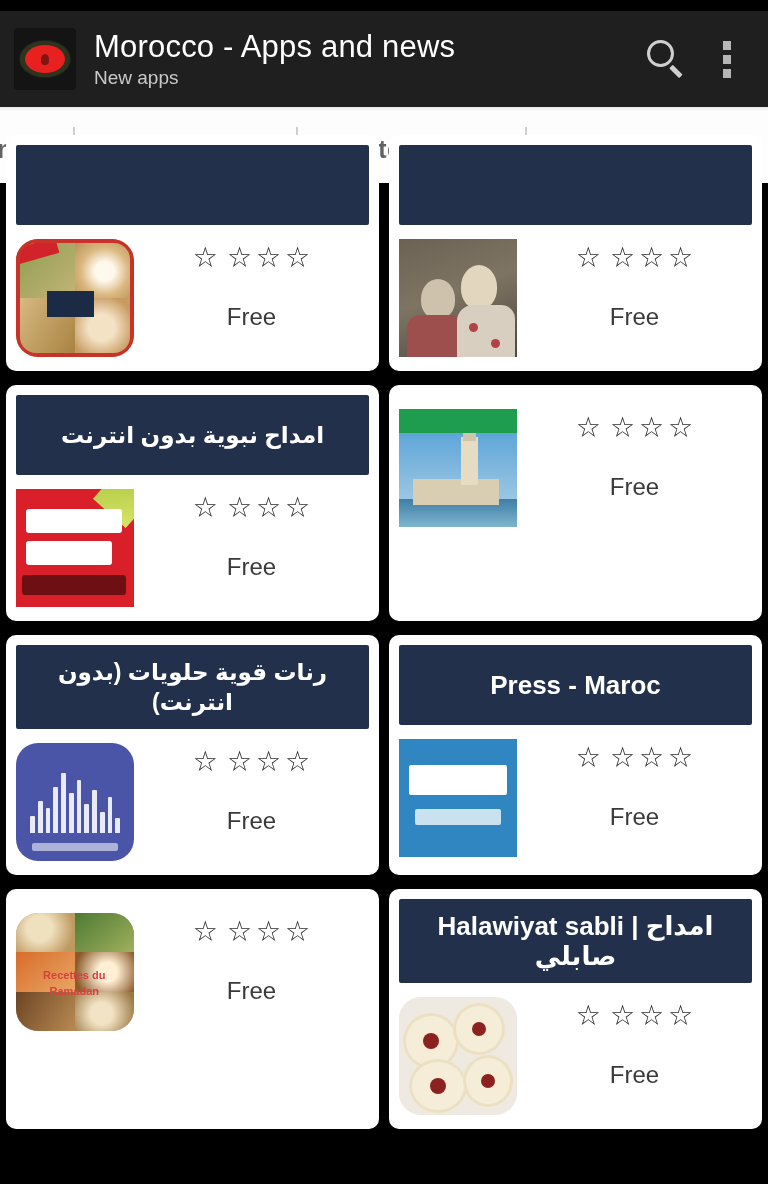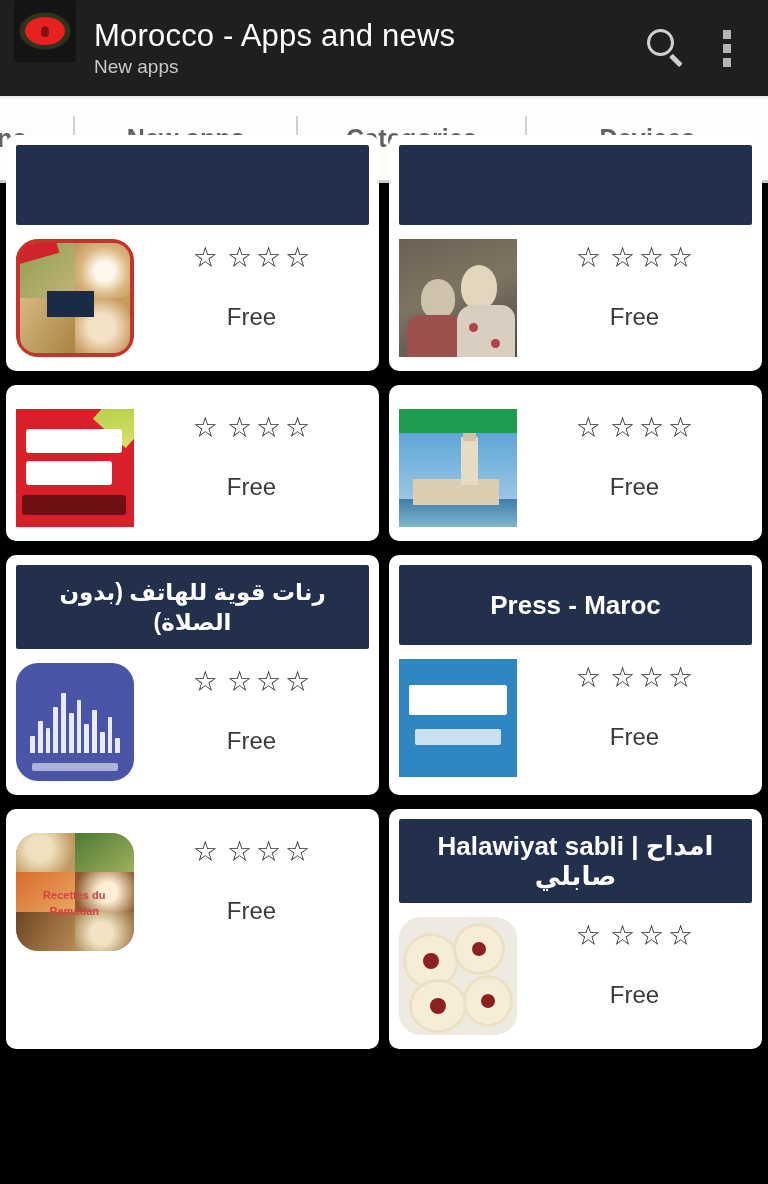--- a/index.html
+++ b/index.html
@@ -19,21 +19,23 @@
     background: #000000;
     overflow: hidden;
   }
 
   
   .appbar {
     position: relative;
     height: 96px;
     background: #1f1f1f;
     display: flex;
+    align-items: center;
     padding: 0 16px 0 14px;
+    margin-top: 11px;
   }
   .brand-logo {
     width: 62px;
     height: 62px;
     flex: 0 0 62px;
     position: relative;
     border-radius: 4px;
     background: #141414;
   }
   .brand-logo .ring {
@@ -427,20 +429,23 @@
             </div>
             <div class="price">Free</div>
           </div>
         </div>
       </div>
     </div>
 
     <div class="row">
 
       <div class="card">
+        <div class="card-head">
+          <div class="card-head-text ar">امداح نبوية بدون انترنت</div>
+        </div>
         <div class="card-body">
           <div class="thumb">
             <span class="art art-red">
               <i class="corner"></i>
                 <i class="l l1"></i>
                 <i class="l l2"></i>
                 <i class="bar"></i>
             </span>
           </div>
           <div class="meta">
@@ -477,21 +482,21 @@
             <div class="price">Free</div>
           </div>
         </div>
       </div>
     </div>
 
     <div class="row">
 
       <div class="card">
         <div class="card-head">
-          <div class="card-head-text ar">رنات قوية للهاتف (بدون الصلاة)</div>
+          <div class="card-head-text ar">رنات قوية حلويات (بدون انترنت)</div>
         </div>
         <div class="card-body">
           <div class="thumb rounded">
             <span class="art art-wave">
               <span class="bars">
                 <i style="height:28%"></i>
                   <i style="height:52%"></i>
                   <i style="height:40%"></i>
                 <i style="height:74%"></i>
                   <i style="height:96%"></i>

